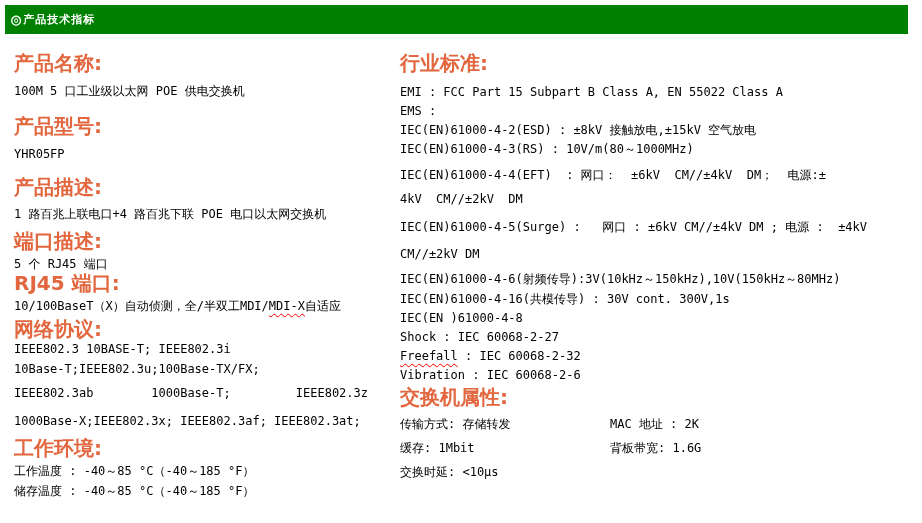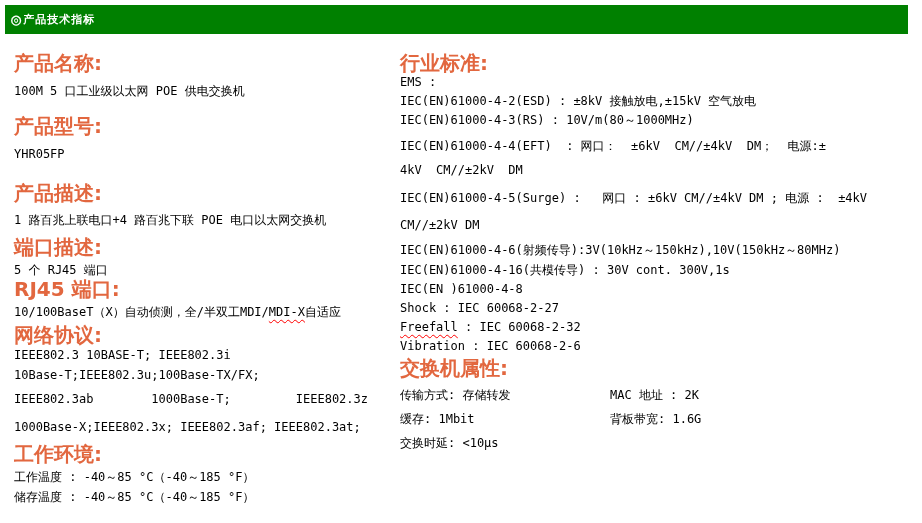--- a/index.html
+++ b/index.html
@@ -71,21 +71,21 @@
   <span class="header-title">产品技术指标</span>
 </div>
 
 <div class="col col-left">
   <div class="h" style="margin-top:4px">产品名称:</div>
   <div class="p" style="margin-top:9px">100M 5 口工业级以太网 POE 供电交换机</div>
 
   <div class="h" style="margin-top:16px">产品型号:</div>
   <div class="p" style="margin-top:9px">YHR05FP</div>
 
-  <div class="h" style="margin-top:20px">产品描述:</div>
+  <div class="h" style="margin-top:14px">产品描述:</div>
   <div class="p" style="margin-top:8px">1 路百兆上联电口+4 路百兆下联 POE 电口以太网交换机</div>
 
   <div class="h" style="margin-top:8px">端口描述:</div>
   <div class="p" style="margin-top:4px">5 个 RJ45 端口</div>
 
   <div class="h" style="margin-top:0">RJ45 端口:</div>
   <div class="p" style="margin-top:4px"><span>10/100BaseT（X）自动侦测，全/半双工MDI/</span><span class="wavy">MDI-X</span><span>自适应</span></div>
 
   <div class="h" style="margin-top:4px">网络协议:</div>
   <div class="p" style="margin-top:1px">IEEE802.3 10BASE-T; IEEE802.3i</div>
@@ -94,20 +94,21 @@
   <div class="p" style="margin-top:9px">1000Base-X;IEEE802.3x; IEEE802.3af; IEEE802.3at;</div>
 
   <div class="h" style="margin-top:8px">工作环境:</div>
   <div class="p" style="margin-top:4px">工作温度 : -40～85 °C（-40～185 °F）</div>
   <div class="p" style="margin-top:1px">储存温度 : -40～85 °C（-40～185 °F）</div>
 
 </div>
 
 <div class="col col-right">
   <div class="h" style="margin-top:4px">行业标准:</div>
+  <div class="p" style="margin-top:10px">EMI : FCC Part 15 Subpart B Class A, EN 55022 Class A</div>
   <div class="p" style="margin-top:0">EMS :</div>
   <div class="p" style="margin-top:0">IEC(EN)61000-4-2(ESD) : ±8kV 接触放电,±15kV 空气放电</div>
   <div class="p" style="margin-top:0">IEC(EN)61000-4-3(RS) : 10V/m(80～1000MHz)</div>
 
   <div class="p" style="margin-top:7px">IEC(EN)61000-4-4(EFT)  : 网口：  ±6kV  CM//±4kV  DM；  电源:±</div>
   <div class="p" style="margin-top:5px">4kV  CM//±2kV  DM</div>
 
   <div class="p" style="margin-top:9px">IEC(EN)61000-4-5(Surge) :   网口 : ±6kV CM//±4kV DM ; 电源 :  ±4kV</div>
   <div class="p" style="margin-top:8px">CM//±2kV DM</div>
 

